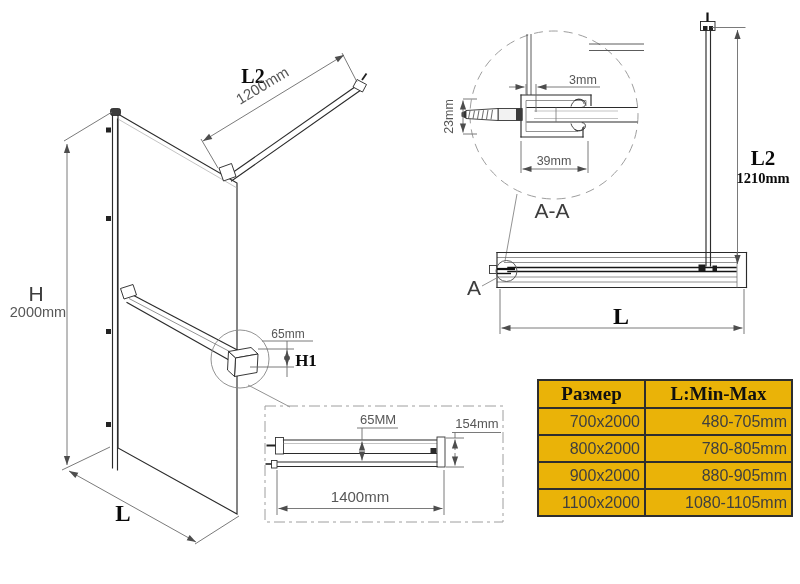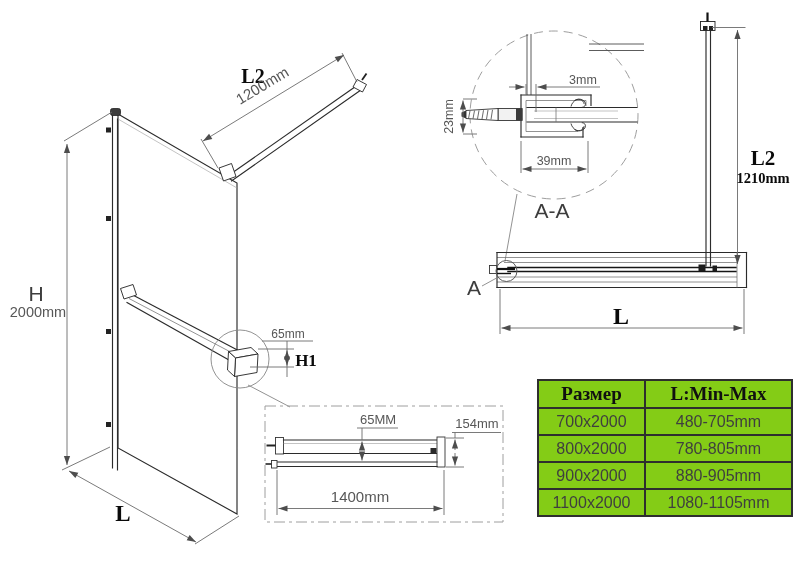--- a/index.html
+++ b/index.html
@@ -15,31 +15,31 @@
   .objb{stroke:#161616;stroke-width:1.5;fill:none;stroke-linecap:square;}
   .inner{stroke:#6f6f6f;stroke-width:.75;fill:none;}
   .faint{stroke:#9a9a9a;stroke-width:.6;fill:none;}
   .dim{stroke:#6b6b6b;stroke-width:.9;fill:none;}
   .leader{stroke:#868686;stroke-width:.9;fill:none;}
   .dash{stroke:#9e9e9e;stroke-width:1;fill:none;}
   .wfill{fill:#ffffff;}
   .dk{fill:#222222;}
 
   .size-table{position:absolute;left:537px;top:379px;}
-  .size-table table{border-collapse:collapse;background:#84cc16;}
+  .size-table table{border-collapse:collapse;background:#eab308;}
   .size-table th,.size-table td{border:2px solid #2e2e2e;text-align:center;vertical-align:middle;padding:0 4px;}
   .size-table th{
     font-family:"Liberation Serif","DejaVu Serif",serif;font-weight:bold;
     font-size:19px;color:#101010;height:26px;
   }
   .size-table th.col-size{width:97px;}
   .size-table th.col-range{width:137px;}
   .size-table td{
     font-family:"Liberation Sans","DejaVu Sans",sans-serif;
-    font-size:16px;color:#3f3f3f;height:25px;
+    font-size:16px;color:#3f3f3f;height:25px;text-align:right;
   }
 </style>
 </head>
 <body>
 
 
 
 <svg width="800" height="584" viewBox="0 0 800 584">
   <defs>
     <marker id="arr" markerWidth="11" markerHeight="9" refX="9.5" refY="4" orient="auto-start-reverse" markerUnits="userSpaceOnUse">

